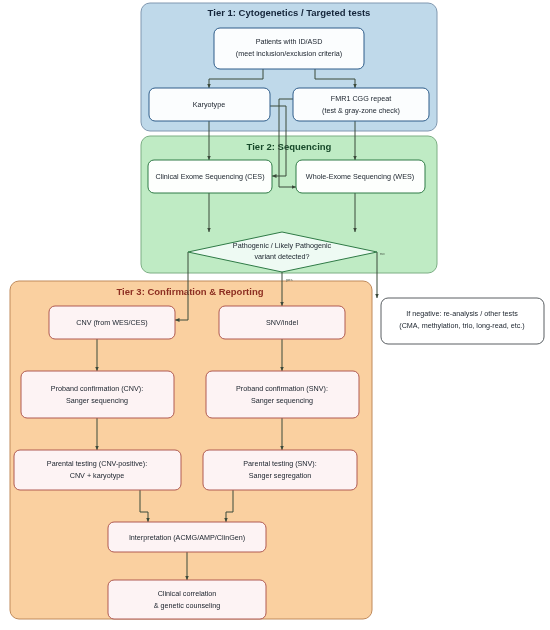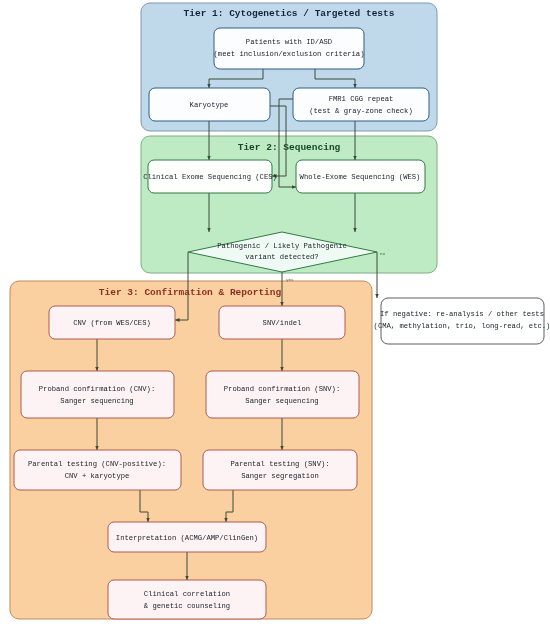--- a/index.html
+++ b/index.html
@@ -1,18 +1,18 @@
 <!DOCTYPE html>
 <html><head>
 <meta charset="utf-8">
 <style>
   html,body{margin:0;padding:0;background:#ffffff;}
   body{width:550px;height:630px;overflow:hidden;
        font-family:"Liberation Sans","DejaVu Sans",sans-serif;}
-  #stage{position:relative;width:550px;height:630px;background:#ffffff;font-family:Liberation Mono, monospace;}
+  #stage{position:relative;width:550px;height:630px;background:#ffffff;}
   svg{display:block;}
   .tier-title{font-size:9.5px;font-weight:700;}
   .node-text{font-size:7.2px;fill:#18202a;}
   .edge-label{font-size:4.2px;fill:#4a5a4a;}
 </style>
 </head>
 <body>
 
 <div id="stage">
 <svg width="550" height="630" viewBox="0 0 550 630" xmlns="http://www.w3.org/2000/svg">

